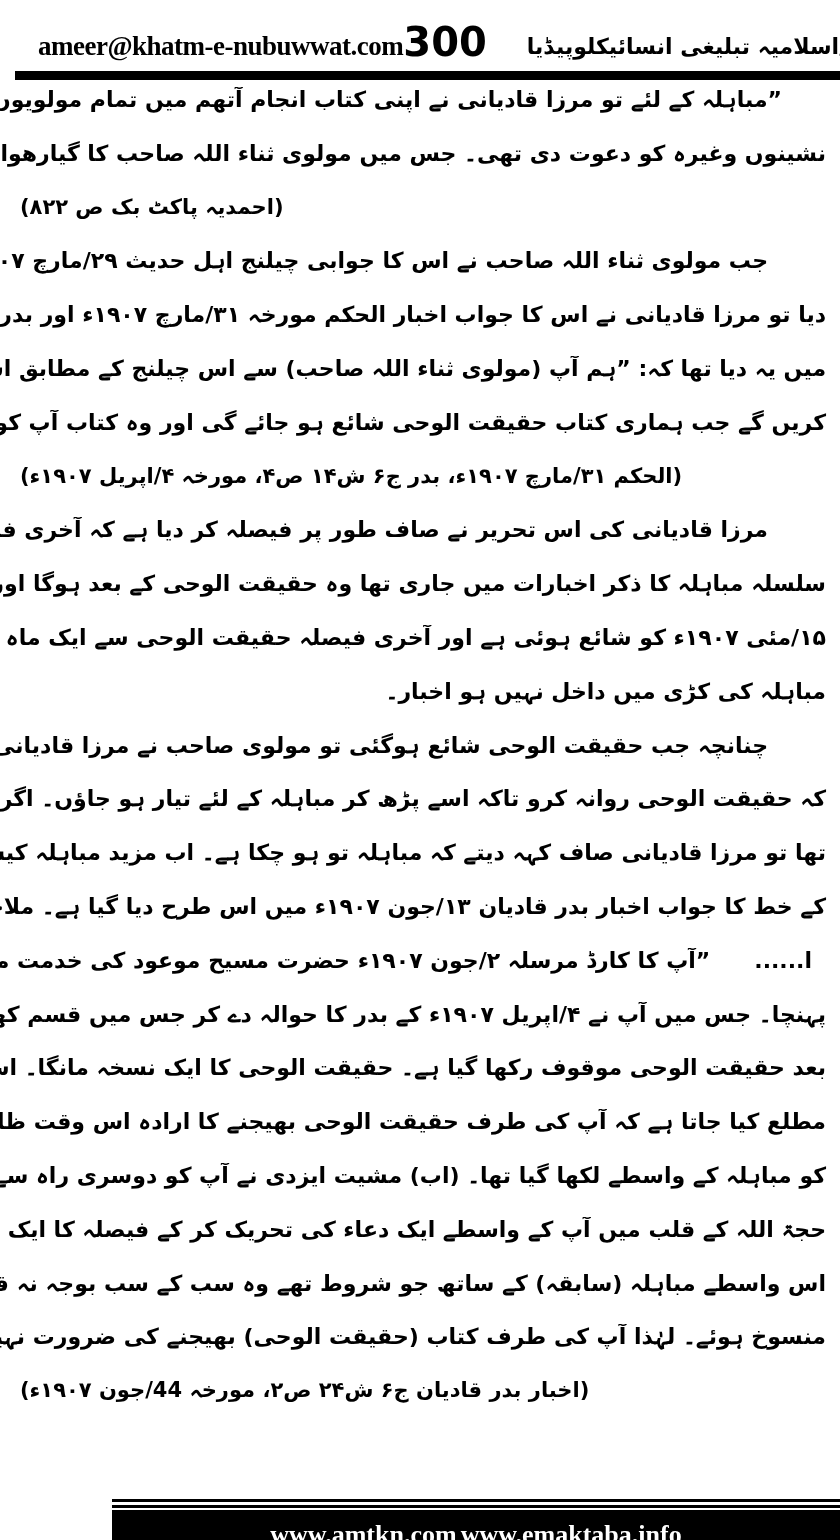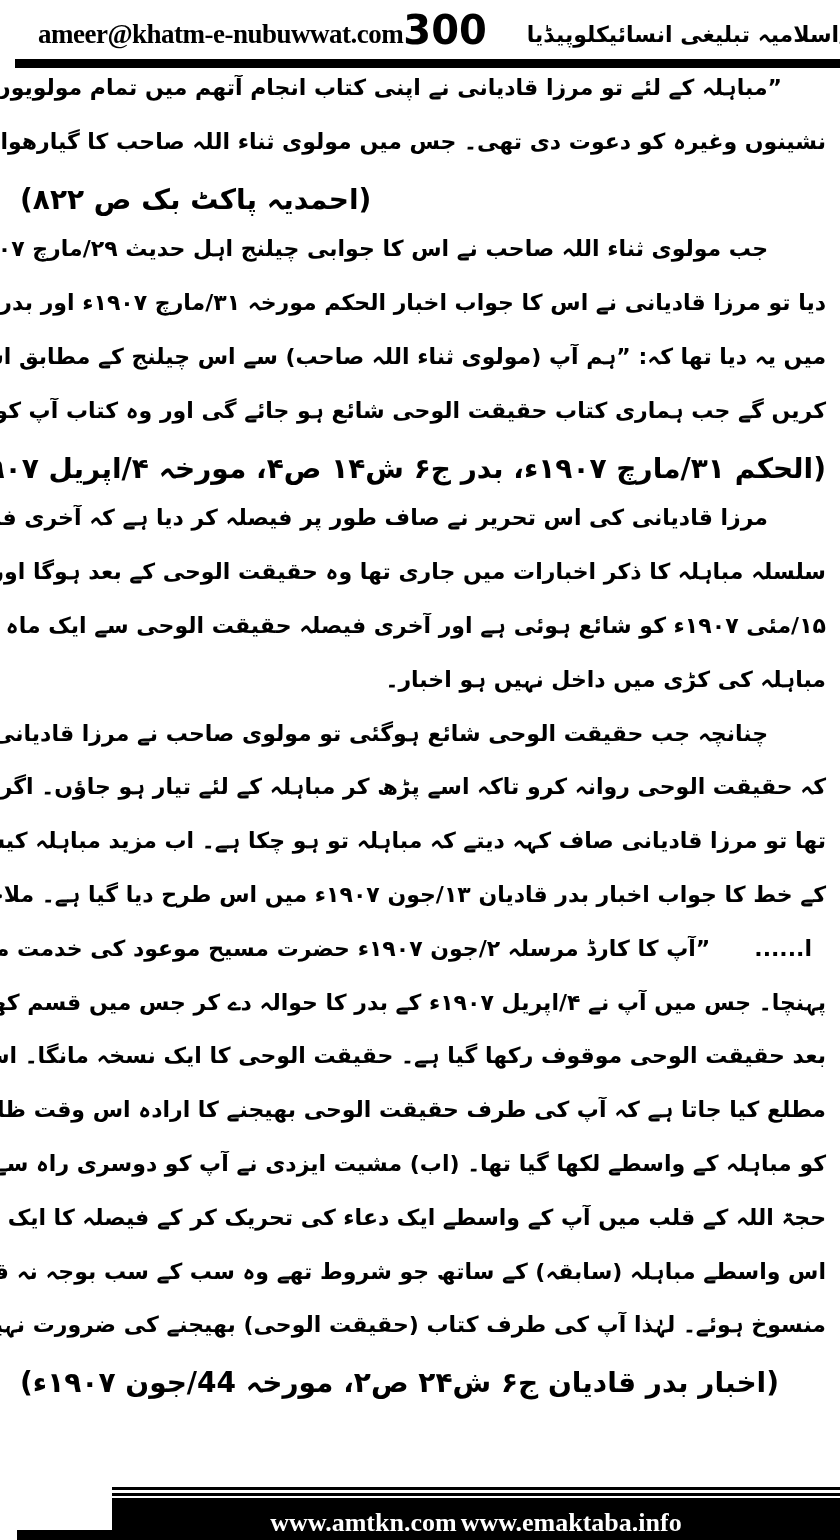--- a/index.html
+++ b/index.html
@@ -1,33 +1,33 @@
 <!DOCTYPE html>
 <html><head>
 <meta charset="utf-8">
 <style>
   html,body{margin:0;padding:0;}
   body{width:840px;height:1540px;position:relative;background:#ffffff;overflow:hidden;}
   .page{width:840px;height:1540px;position:relative;background:#ffffff;color:#000;}
 
   
-  .header{display:flex;align-items:flex-end;padding:14px 10px 0 38px;height:50px;box-sizing:border-box;}
+  .header{display:flex;align-items:flex-end;padding:14px 10px 0 38px;height:50px;box-sizing:border-box;margin-top:12px;}
   .email{font:bold 27px "Liberation Serif",serif;letter-spacing:-0.5px;white-space:nowrap;}
   .pageno{margin-left:auto;margin-right:34px;font:bold 40px "DejaVu Sans",sans-serif;line-height:1;}
   .booktitle{direction:rtl;text-align:right;font:bold 22px "DejaVu Sans",sans-serif;white-space:nowrap;margin-left:6px;line-height:1.3;}
 
   .rule{height:9px;background:#000;margin:9px 0 0 15px;}
 
   
   .bodytext{margin-top:7px;}
   .ln{line-height:53.8px;height:53.8px;overflow:hidden;direction:rtl;
       font:bold 22px "DejaVu Sans",sans-serif;padding:0 14px;white-space:nowrap;}
   .jf{text-align:justify;text-align-last:justify;}
   .tail{text-align:right;}
-  .cit{text-align:left;font-size:28px;padding-left:20px;text-align-last:left;}
+  .cit{text-align:left;font-size:21px;padding-left:20px;text-align-last:left;}
   .in1{padding-right:58px;}
   .in2{padding-right:72px;}
   .in3{padding-right:28px;}
 
   
   .pagebox{position:absolute;left:17px;top:1530px;width:95px;height:52px;background:#000;color:#fff;
            display:flex;align-items:center;justify-content:flex-end;
            font:bold 36px "DejaVu Sans",sans-serif;}
   .linkbar{position:absolute;left:112px;right:0;top:1487px;height:53px;color:#fff;
            background:linear-gradient(to bottom,#000 0,#000 3px,#fff 3px,#fff 6px,#000 6px,#000 9px,#fff 9px,#fff 11px,#000 11px);

